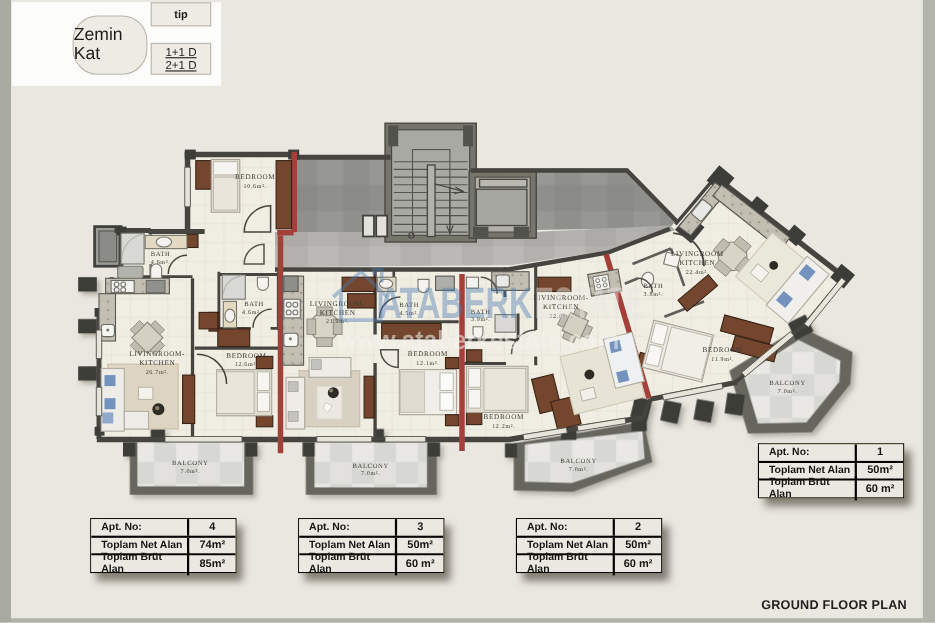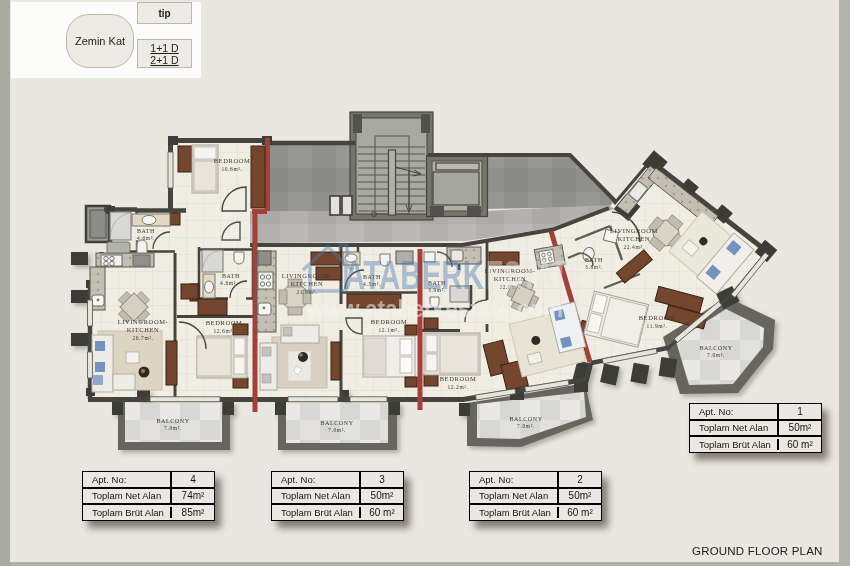--- a/index.html
+++ b/index.html
@@ -1,26 +1,26 @@
 <!DOCTYPE html>
 <html><head>
 <meta charset="utf-8">
 <style>
   html,body{margin:0;padding:0;}
   body{width:850px;height:566px;overflow:hidden;background:#e9e7e0;font-family:"Liberation Sans",sans-serif;}
   #wrap{position:relative;width:850px;height:566px;background:#e9e7e0;transform:translateZ(0);will-change:transform;}
   .strip{position:absolute;background:#a9aaa2;}
   #legend{position:absolute;left:11px;top:2px;width:190px;height:76px;background:#fcfcfa;}
   .lbox{position:absolute;background:#edebe4;border:1px solid #b9b6ad;color:#1c1c1a;display:flex;align-items:center;justify-content:center;}
-  .tbl{position:absolute;width:131px;background:#fef9c3;box-shadow:6px 7px 7px rgba(70,62,48,0.62);border:1px solid #000;}
+  .tbl{position:absolute;width:131px;background:#fef9c3;box-shadow:6px 7px 7px rgba(70,62,48,0.62);border:1px solid #000;font-weight:bold;}
   .trow{display:flex;height:14.6px;border-bottom:2px solid #000;background:#ebe8e1;}
   .trow:last-child{border-bottom:none;align-items:center;}
   .tc1{width:78px;border-right:2px solid #000;font-size:9.5px;color:#141412;display:flex;align-items:center;padding-left:9px;}
   .tc2{flex:1;font-size:10px;color:#141412;display:flex;align-items:center;justify-content:center;}
-  #title{position:absolute;left:692px;top:545px;white-space:nowrap;font-size:11.5px;font-weight:normal;letter-spacing:0.2px;color:#21211f;}
+  #title{position:absolute;left:692px;top:545px;white-space:nowrap;font-size:11.5px;font-weight:bold;letter-spacing:0.2px;color:#21211f;}
 </style>
 </head>
 <body>
 <div id="wrap">
   <svg id="plan" width="850" height="566" viewBox="0 0 850 566" style="position:absolute;left:0;top:0">
   <defs>
     <pattern id="tile" width="17" height="17" patternUnits="userSpaceOnUse">
       <rect width="17" height="17" fill="#f0ede3"></rect>
       <path d="M17,0 V17 H0" fill="none" stroke="#e2ded1" stroke-width="1"></path>
     </pattern>
@@ -521,21 +521,21 @@
     <text x="486" y="289" font-family="Liberation Sans, sans-serif" font-weight="bold" font-size="40" textLength="100" lengthAdjust="spacingAndGlyphs" fill="#e9e7e3" opacity="0.45">ESTATE</text>
     <text x="307" y="317" font-family="Liberation Sans, sans-serif" font-weight="bold" font-size="24" textLength="256" lengthAdjust="spacingAndGlyphs" fill="#f4f3ef" opacity="0.55">www.ataberkestate.com</text>
   </g>
   </svg>
 
   <div class="strip" style="left:0;top:0;width:10px;height:566px;"></div>
   <div class="strip" style="left:839px;top:0;width:11px;height:566px;background:#b3b4ac;"></div>
   <div class="strip" style="left:10px;top:562px;width:829px;height:4px;background:#b0b1a9;"></div>
 
   <div id="legend">
-    <div class="lbox" style="left:55px;top:12px;width:66px;height:52px;font-size:11px;border-radius:23px;">Zemin Kat</div>
+    <div class="lbox" style="left:55px;top:12px;width:66px;height:52px;font-size:16px;border-radius:23px;">Zemin Kat</div>
     <div class="lbox" style="left:126px;top:0;width:53px;height:20px;font-size:10px;font-weight:bold;">tip</div>
     <div class="lbox" style="left:126px;top:37px;width:53px;height:27px;font-size:10.5px;line-height:12px;text-align:center;text-decoration:underline;">1+1 D<br>2+1 D</div>
   </div>
 
   <div class="tbl" style="left:82px;top:471px;">
     <div class="trow">
         <div class="tc1">Apt. No:</div>
         <div class="tc2">4</div>
       </div>
     <div class="trow">

